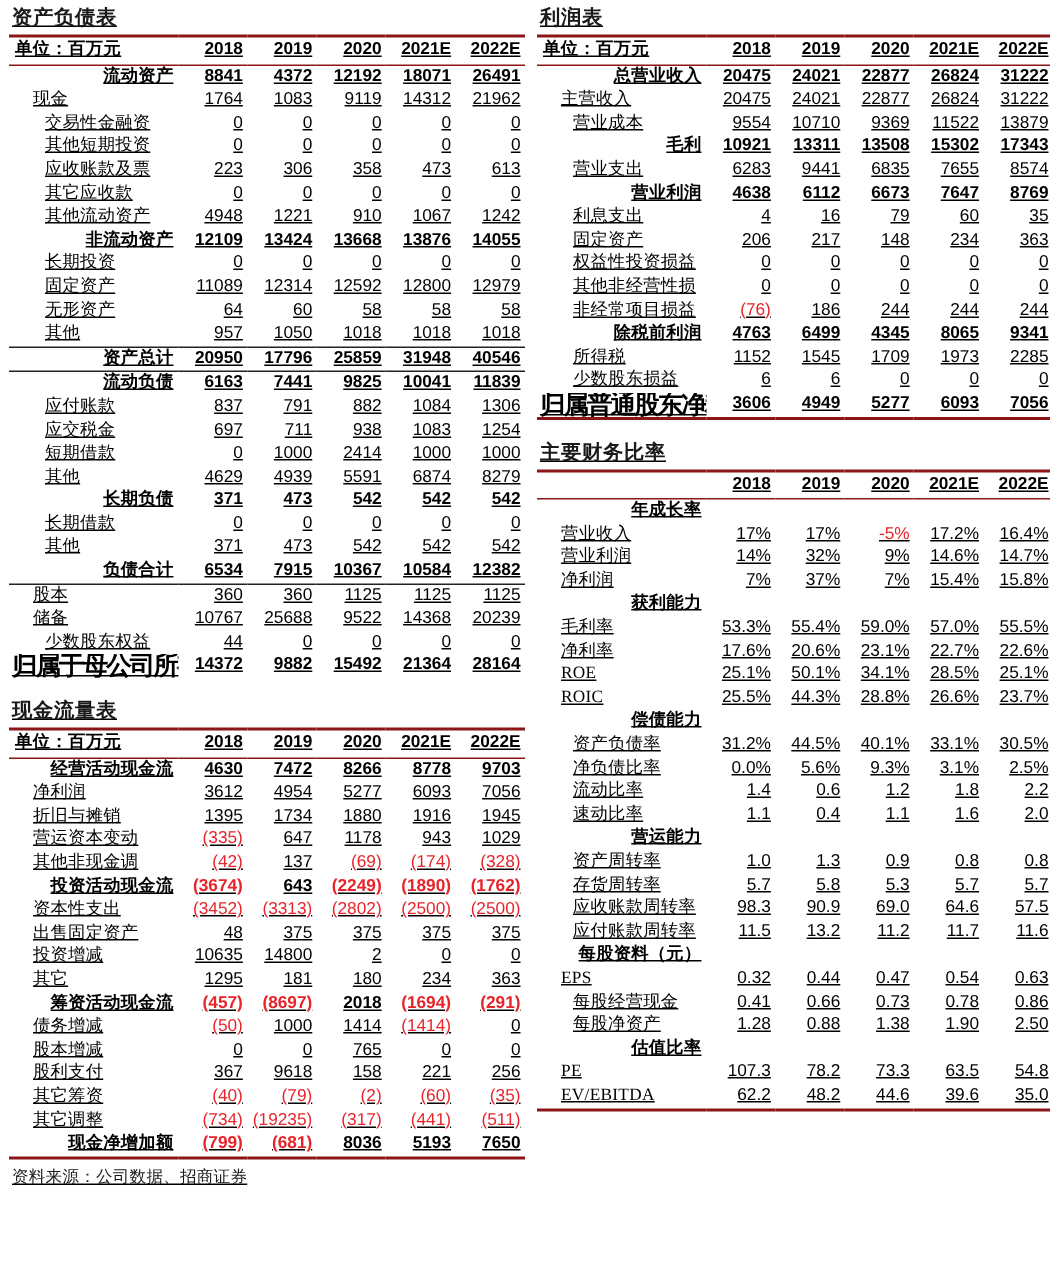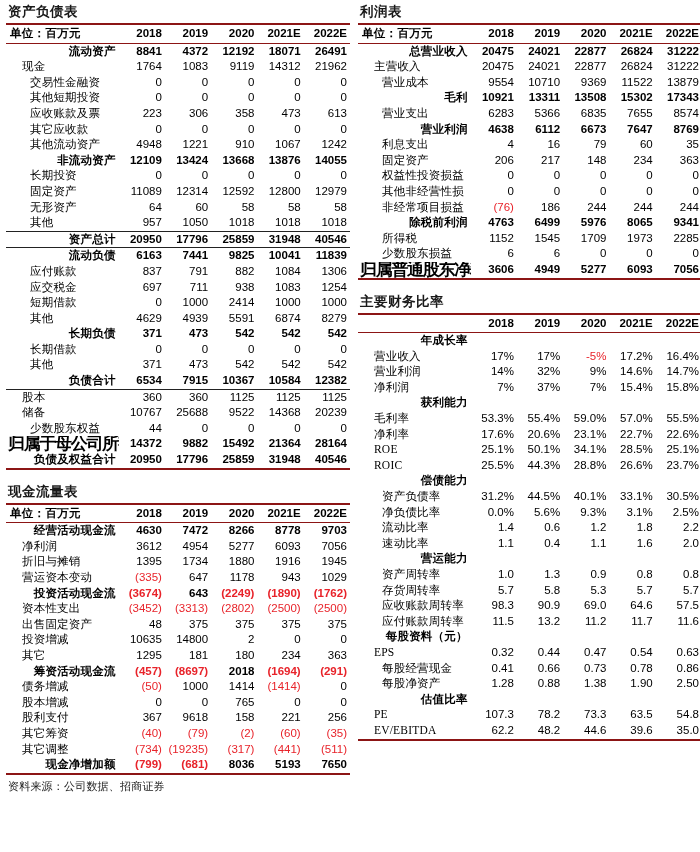--- a/index.html
+++ b/index.html
@@ -13,20 +13,21 @@
     color: #000000;
     position: relative;
     overflow: hidden;
   }
   .sheet {
     position: absolute;
     width: 700px; height: 620px;
     display: flex;
     flex-direction: row;
     padding: 4px 6px 0 6px;
+    text-decoration: underline;
   }
   .col {
     width: 344px;
     flex: 0 0 344px;
   }
   .col.left { margin-right: 8px; }
 
   .fin-title {
     font-family: "Liberation Serif", "DejaVu Serif", serif;
     font-weight: bold;
@@ -342,28 +343,20 @@
               <td class="num">0</td>
             </tr>
             <tr class="bold">
               <td class="lbl l0 squeeze">归属于母公司所有者权益</td>
               <td class="num">14372</td>
               <td class="num">9882</td>
               <td class="num">15492</td>
               <td class="num">21364</td>
               <td class="num">28164</td>
             </tr>
-            <tr class="bold end">
-              <td class="lbl l0">负债及权益合计</td>
-              <td class="num">20950</td>
-              <td class="num">17796</td>
-              <td class="num">25859</td>
-              <td class="num">31948</td>
-              <td class="num">40546</td>
-            </tr>
           </tbody>
       </table>
     </div>
 
     <div class="block">
       <div class="fin-title">现金流量表</div>
       <table class="fin">
         <colgroup>
             <col class="lbl">
             <col class="num">
@@ -406,20 +399,28 @@
               <td class="num">1945</td>
             </tr>
             <tr class="">
               <td class="lbl l1">营运资本变动</td>
               <td class="num neg">(335)</td>
               <td class="num">647</td>
               <td class="num">1178</td>
               <td class="num">943</td>
               <td class="num">1029</td>
             </tr>
+            <tr class="">
+              <td class="lbl l1">其他非现金调</td>
+              <td class="num neg">(42)</td>
+              <td class="num">137</td>
+              <td class="num neg">(69)</td>
+              <td class="num neg">(174)</td>
+              <td class="num neg">(328)</td>
+            </tr>
             <tr class="bold">
               <td class="lbl l0">投资活动现金流</td>
               <td class="num neg">(3674)</td>
               <td class="num">643</td>
               <td class="num neg">(2249)</td>
               <td class="num neg">(1890)</td>
               <td class="num neg">(1762)</td>
             </tr>
             <tr class="">
               <td class="lbl l1">资本性支出</td>
@@ -566,21 +567,21 @@
               <td class="lbl l0">毛利</td>
               <td class="num">10921</td>
               <td class="num">13311</td>
               <td class="num">13508</td>
               <td class="num">15302</td>
               <td class="num">17343</td>
             </tr>
             <tr class="">
               <td class="lbl l2">营业支出</td>
               <td class="num">6283</td>
-              <td class="num">5366</td>
+              <td class="num">9441</td>
               <td class="num">6835</td>
               <td class="num">7655</td>
               <td class="num">8574</td>
             </tr>
             <tr class="bold">
               <td class="lbl l0">营业利润</td>
               <td class="num">4638</td>
               <td class="num">6112</td>
               <td class="num">6673</td>
               <td class="num">7647</td>
@@ -623,21 +624,21 @@
               <td class="num neg">(76)</td>
               <td class="num">186</td>
               <td class="num">244</td>
               <td class="num">244</td>
               <td class="num">244</td>
             </tr>
             <tr class="bold">
               <td class="lbl l0">除税前利润</td>
               <td class="num">4763</td>
               <td class="num">6499</td>
-              <td class="num">5976</td>
+              <td class="num">4345</td>
               <td class="num">8065</td>
               <td class="num">9341</td>
             </tr>
             <tr class="">
               <td class="lbl l2">所得税</td>
               <td class="num">1152</td>
               <td class="num">1545</td>
               <td class="num">1709</td>
               <td class="num">1973</td>
               <td class="num">2285</td>

